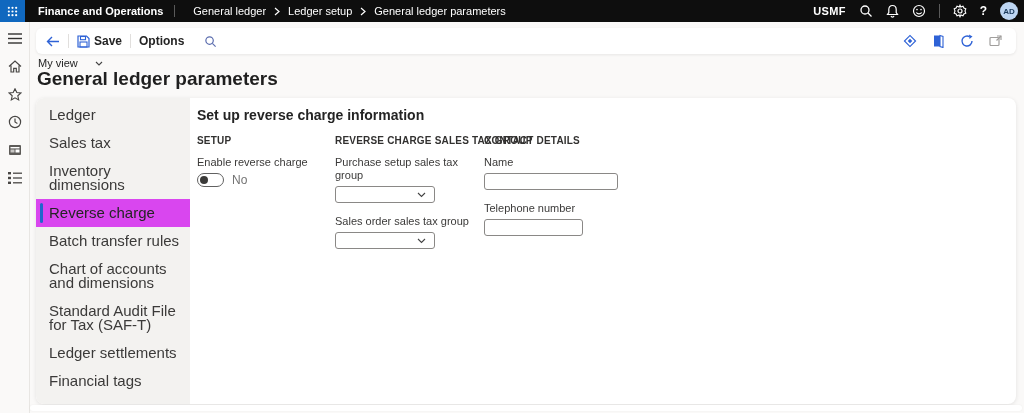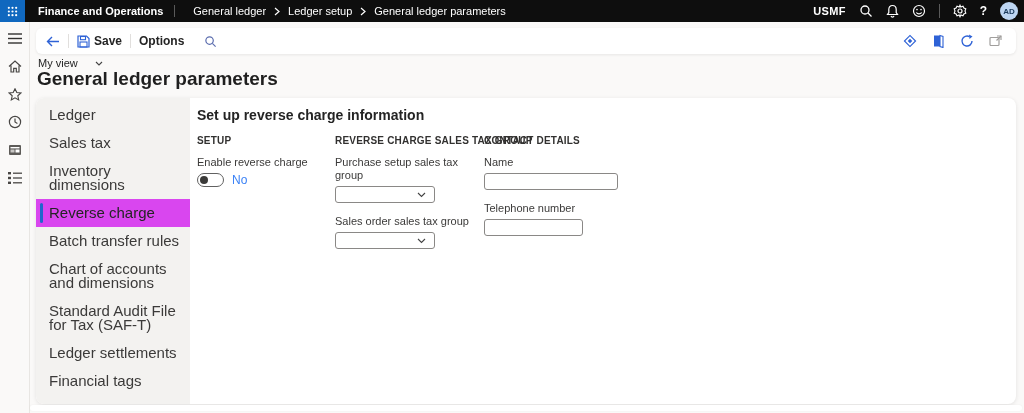--- a/index.html
+++ b/index.html
@@ -63,21 +63,21 @@
   .grp-h { font-size:10px; font-weight:bold; color:#323130; letter-spacing:.2px;
     line-height:13px; white-space:nowrap; }
   .g1 { width:138px; } .g2 { width:149px; } .g3 { flex:1; }
   .f-label { font-size:11px; color:#3b3a39; margin-top:9px; line-height:13px; }
   .f-ctl { margin-top:4px; display:flex; align-items:center; }
 
   .toggle { width:27px; height:14px; border:1px solid #616161; border-radius:8px;
     position:relative; cursor:pointer; flex-shrink:0; }
   .knob { position:absolute; left:2px; top:2px; width:8px; height:8px;
     border-radius:50%; background:#3b3a39; }
-  .toggle-txt { margin-left:8px; font-size:12px; color:#3b82f6; }
+  .toggle-txt { margin-left:8px; font-size:12px; color:#737373; }
 
   .combo { width:100px; height:17px; border:1px solid #8a8886; border-radius:3px;
     display:flex; align-items:center; justify-content:flex-end;
     padding-right:8px; cursor:pointer; background:#fff; }
   .tbox { height:17px; border:1px solid #8a8886; border-radius:3px;
     font-size:11px; padding:0 5px; background:#fff; outline:none;
     font-family:"Liberation Sans", sans-serif; }
   .tbox.w-name { width:134px; } .tbox.w-phone { width:99px; }
 
   .hscroll { position:absolute; left:30px; top:405px; width:992px; height:6px;

